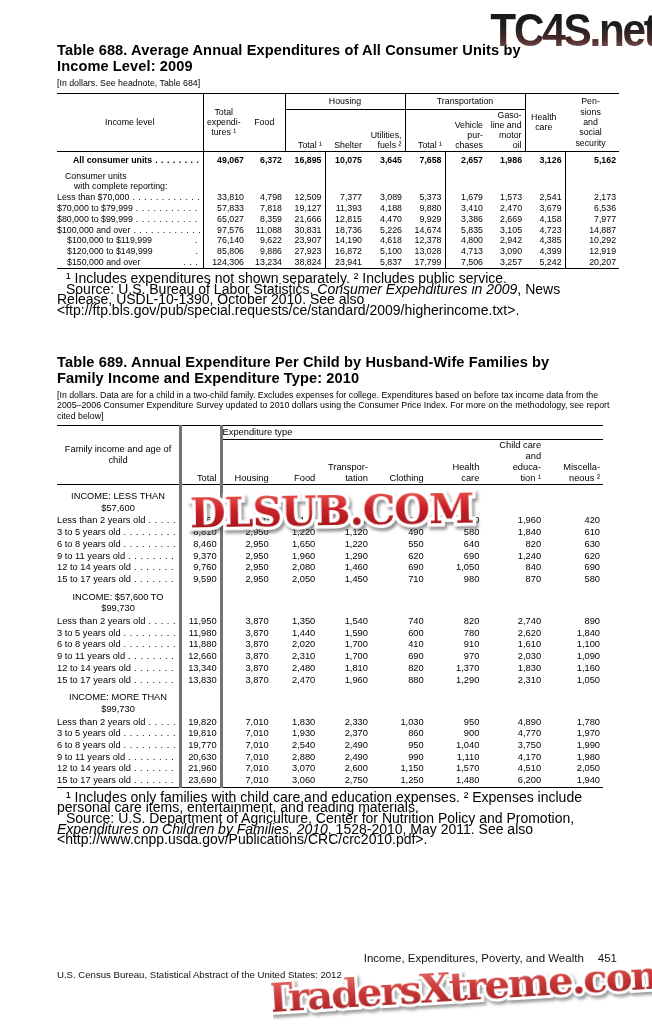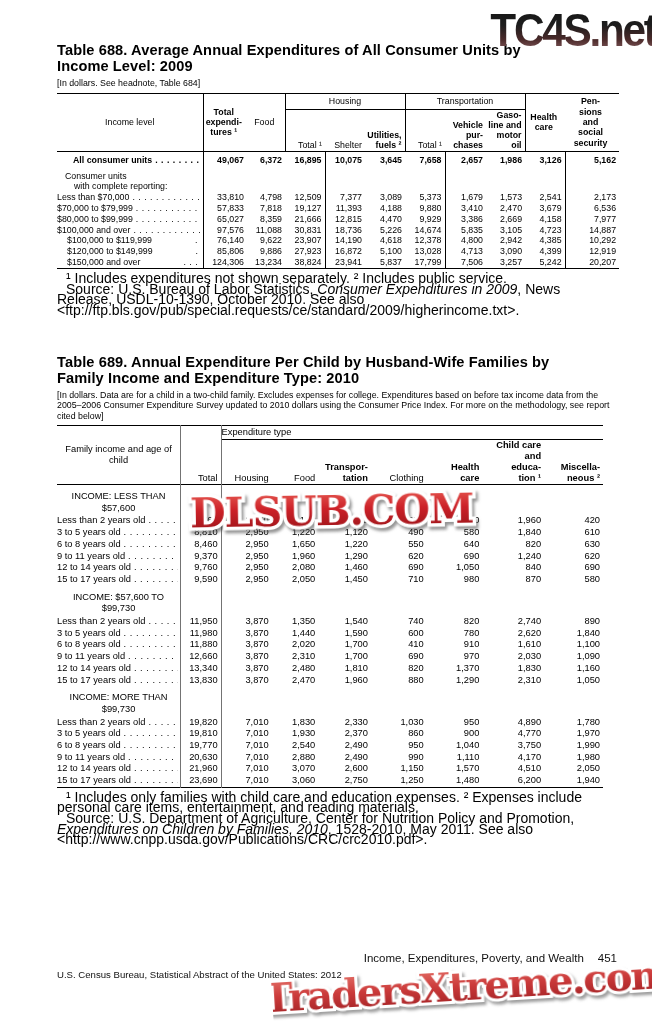--- a/index.html
+++ b/index.html
@@ -15,21 +15,21 @@
     font-family:Liberation Sans, sans-serif;font-weight:bold;
     font-size:14.6px;line-height:16px;margin:0 0 4px 0;letter-spacing:.1px;
   }
   .headnote{font-size:8.8px;line-height:10.5px;margin:0 0 4px 0;}
 
   
   table{border-collapse:collapse;table-layout:fixed;}
   th,td{padding:0;font-weight:normal;}
   .num{text-align:right;padding-right:3px;white-space:nowrap;}
   thead th{vertical-align:bottom;font-size:inherit;}
-  .pre{white-space:pre-line;font-weight:bold;}
+  .pre{white-space:pre-line;}
 
   
   #t688{width:562px;font-size:8.8px;border-top:1px solid #000;margin-top:2px;}
   #t688 thead tr.spanners th{height:15px;vertical-align:middle;text-align:center;}
   #t688 thead th{line-height:10.3px;}
   #t688 thead{border-bottom:1.6px solid #000;}
   #t688 tbody{border-bottom:1.8px solid #000;}
   #t688 tbody td{line-height:10.9px;vertical-align:bottom;}
   #t688 .lblh{text-align:center;vertical-align:middle;}
   #t688 .numh{text-align:right;padding-right:3px;}
@@ -40,21 +40,21 @@
 
   
   #t689{width:546px;font-size:9.3px;border-top:1px solid #000;margin-top:3px;}
   #t689 thead th{line-height:11px;}
   #t689 thead{border-bottom:1.6px solid #000;}
   #t689 tbody{border-bottom:1.8px solid #000;}
   #t689 tbody td{line-height:11.7px;vertical-align:bottom;}
   #t689 .lblh{text-align:center;vertical-align:middle;}
   #t689 .numh{text-align:right;padding-right:3px;}
   #t689 .vl{border-left:1px solid #000;}
-  #t689 .vr{border-right:1px solid #737373;margin-left:12px;}
+  #t689 .vr{border-right:3px solid #737373;margin-left:12px;}
   #t689 .grpline{border-bottom:1px solid #000;text-align:left;height:13px;vertical-align:middle;}
 
   
   td.lbl{overflow:hidden;}
   td.lbl .wrap{display:flex;align-items:baseline;overflow:hidden;}
   td.lbl .lt{white-space:pre-line;}
   td.lbl .dots{flex:1;overflow:hidden;white-space:nowrap;margin:0 2px 0 3px;}
   td.lbl .dots::after{content:". . . . . . . . . . . . . . . . . . . . . . . . . . . . . . . . . .";letter-spacing:.5px;}
   tr.r-bold td.lbl{font-weight:bold;}
   tr.r-bold td.lbl .wrap{padding-left:16px;}

